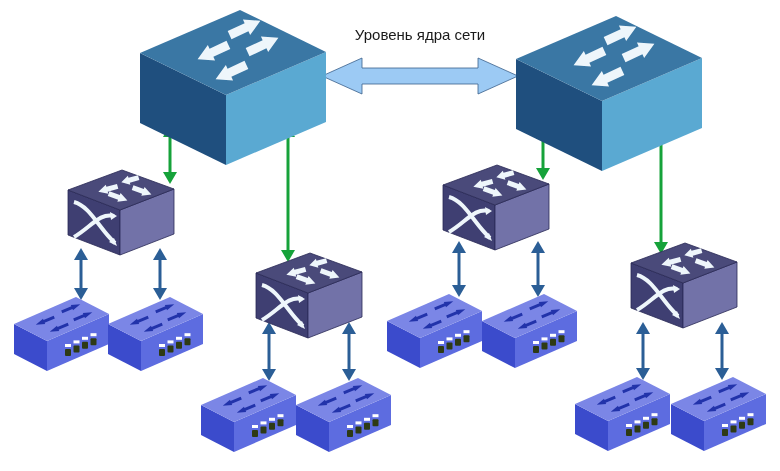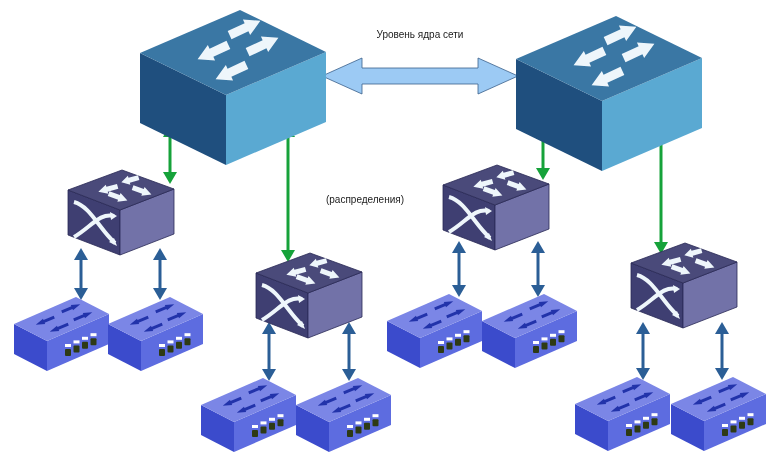--- a/index.html
+++ b/index.html
@@ -1,18 +1,18 @@
 <!DOCTYPE html>
 <html><head>
 <meta charset="utf-8">
 <style>
   html,body{margin:0;padding:0;background:#ffffff;}
   body{width:780px;height:471px;overflow:hidden;position:relative;font-family:"Liberation Sans",sans-serif;}
   #stage{position:absolute;left:0;top:0;width:780px;height:471px;}
-  .lbl{position:absolute;font-family:"Liberation Sans",sans-serif;font-size:10px;color:#1a1a1a;text-align:center;line-height:16px;white-space:nowrap;}
+  .lbl{position:absolute;font-family:"Liberation Sans",sans-serif;font-size:15px;color:#1a1a1a;text-align:center;line-height:16px;white-space:nowrap;}
 </style>
 </head>
 <body>
 
 <div id="stage">
   <svg id="svg" width="780" height="471" viewBox="0 0 780 471" xmlns="http://www.w3.org/2000/svg">
       <g>
         <polygon points="322,76 362,58 362,68 478,68 478,58 518,76 478,94 478,84 362,84 362,94" fill="#9ccaf4" stroke="#3a5f8a" stroke-width="0.8"></polygon>
       </g>
       <g>
@@ -330,15 +330,14 @@
           <rect x="739" y="416.8" width="6" height="3" fill="#ffffff"></rect>
           <rect x="739" y="421.8" width="6" height="7" fill="#2e3a14" rx="1"></rect>
           <rect x="747.5" y="413.2" width="6" height="3" fill="#ffffff"></rect>
           <rect x="747.5" y="418.2" width="6" height="7" fill="#2e3a14" rx="1"></rect>
         </g>
       </g>
     </svg>
 
   <div class="lbl" style="left:350px;top:27px;width:140px;">Уровень ядра сети</div>
   <div class="lbl" style="left:290px;top:192px;width:150px;">
-    <div>(распределения)</div>
   </div>
 </div>
 
 </body></html>

